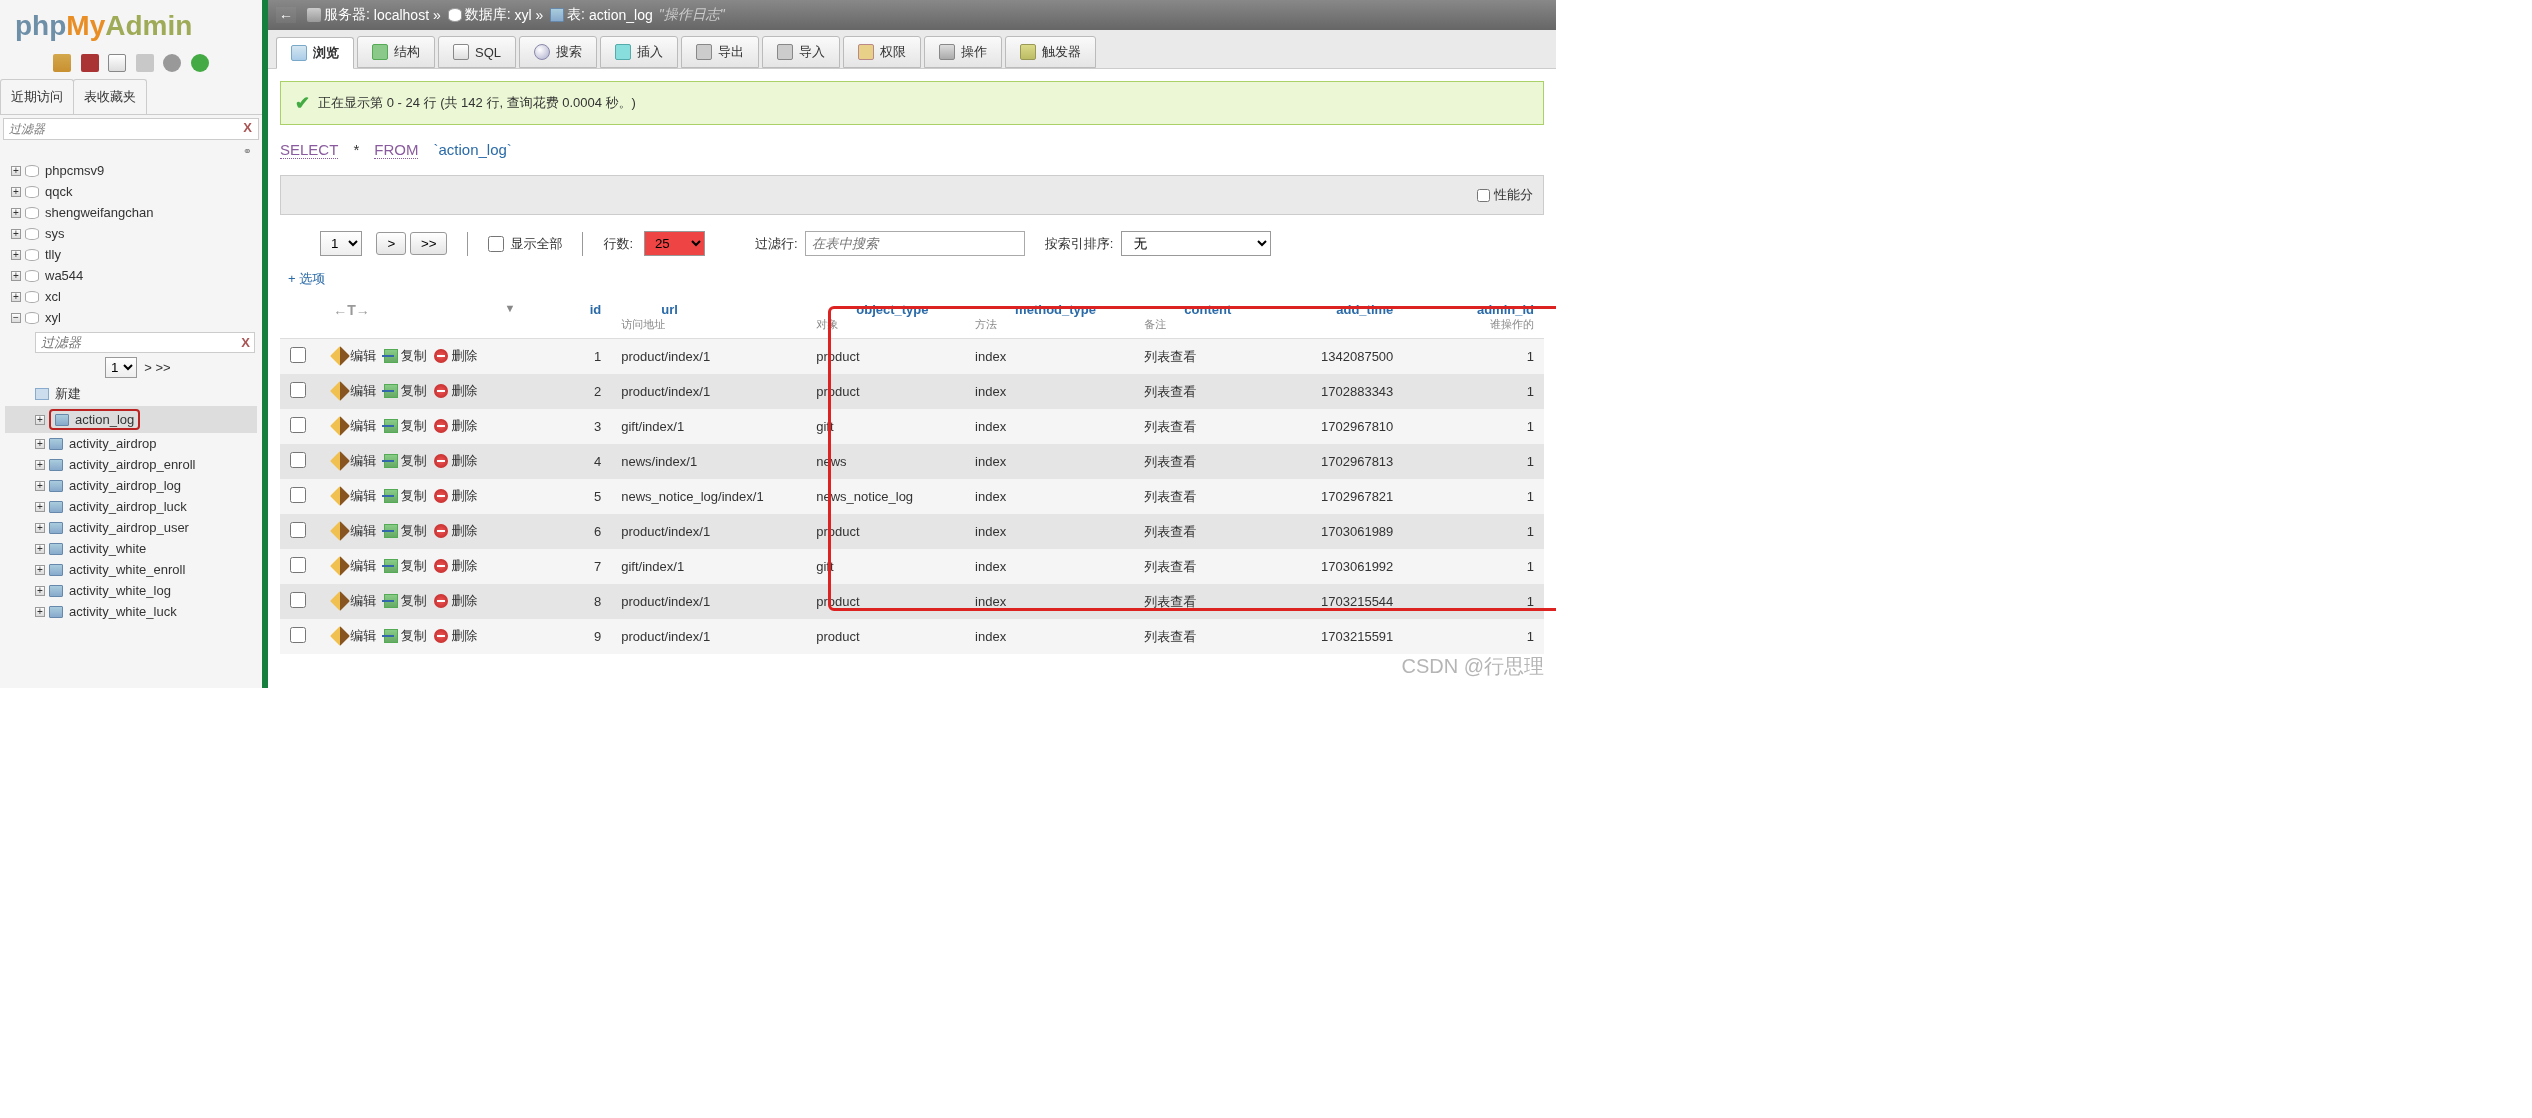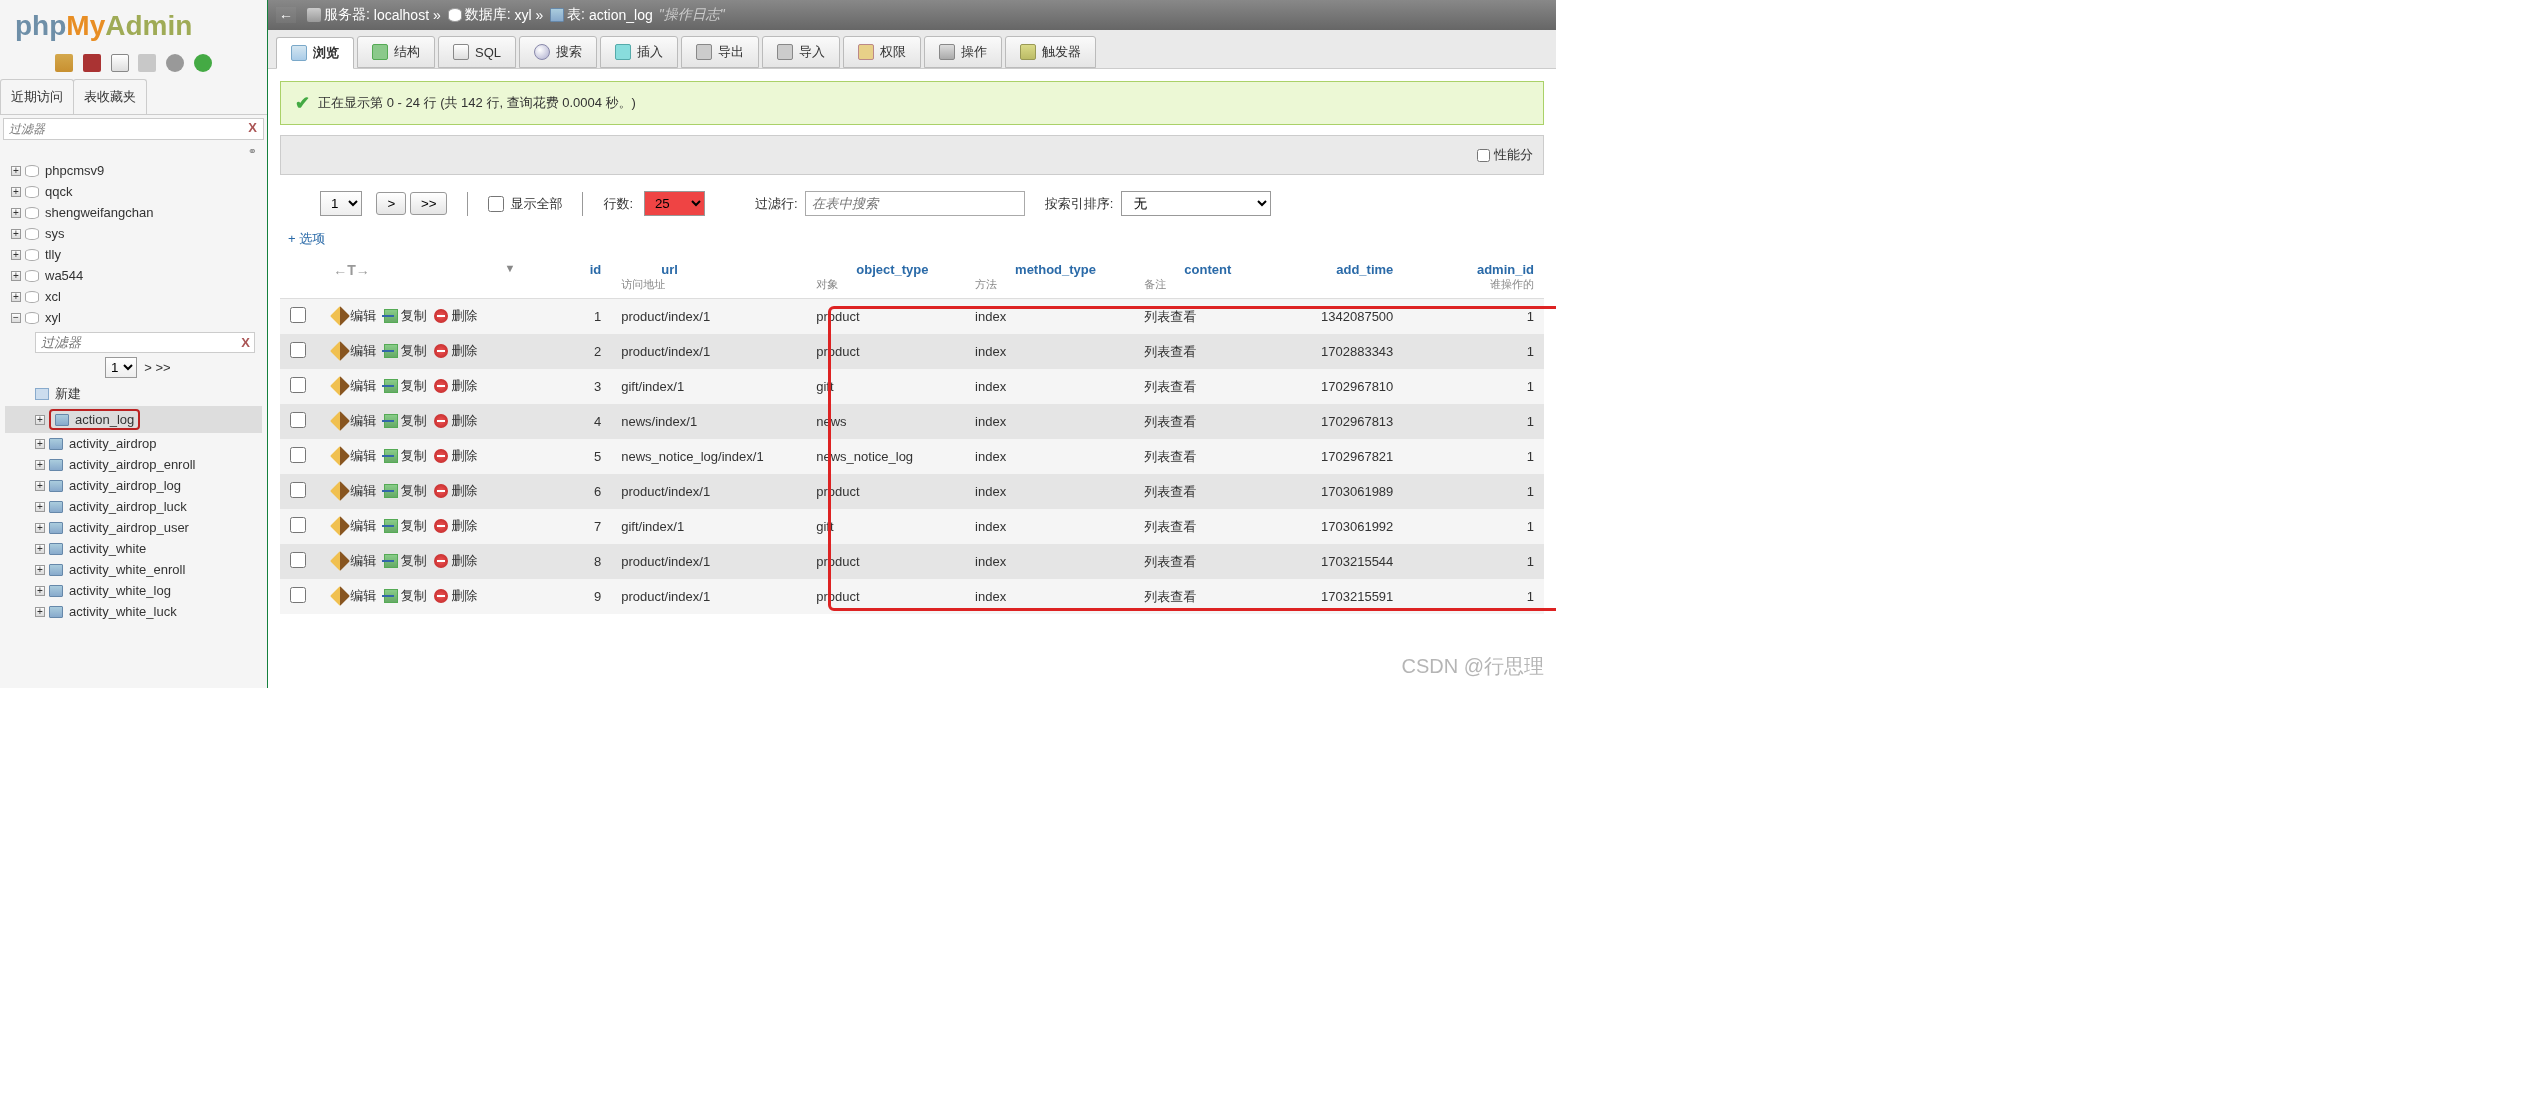--- a/index.html
+++ b/index.html
@@ -1,18 +1,18 @@
 <!DOCTYPE html>
 <html><head>
 <meta charset="utf-8">
 <style>
 * { box-sizing: border-box; margin: 0; padding: 0; font-family: sans-serif; }
 body { font-size: 13px; color: #333; background: #fff; display: flex; height: 688px; width: 1556px; overflow: hidden; }
 
-.sidebar { width: 268px; background: #f5f5f5; border-right: 1px solid #15803d; display: flex; flex-direction: column; overflow: hidden; }
+.sidebar { width: 268px; background: #f5f5f5; border-right: 6px solid #15803d; display: flex; flex-direction: column; overflow: hidden; }
 .logo { padding: 10px 15px 8px; font-size: 28px; font-weight: bold; font-family: Arial, sans-serif; }
 .logo .p1 { color: #6e8fa8; } .logo .p2 { color: #e88e24; } .logo .p3 { color: #9fab56; }
 .toolbar-icons { text-align: center; padding: 4px 0; }
 .toolbar-icons span { display: inline-block; width: 18px; height: 18px; margin: 0 3px; }
 .home-icon { background: linear-gradient(#d4a84c, #c89030); border-radius: 2px; }
 .exit-icon { background: #a33; border-radius: 2px; }
 .sql-icon-sm { background: linear-gradient(#fff, #ddd); border: 1px solid #888; border-radius: 2px; }
 .doc-icon { background: #c8c8c8; border-radius: 2px; }
 .gear-icon-sm { background: #999; border-radius: 9px; }
 .reload-icon { background: #4a4; border-radius: 9px; }
@@ -292,20 +292,26 @@
         <span class="tab-icon trig-ico"></span>
         <span>触发器</span>
       </div>
   </div>
 
   <div class="content-area">
     <div class="success-box">
       <span class="check-icon">✔</span>
       <span>正在显示第 0 - 24 行 (共 142 行, 查询花费 0.0004 秒。)</span>
     </div>
+    <div class="sql-display">
+      <span class="sql-kw">SELECT</span>
+      <span class="sql-star" style="margin:0 6px;">*</span>
+      <span class="sql-kw">FROM</span>
+      <span class="sql-tbl" style="margin-left:6px;">`action_log`</span>
+    </div>
     <div class="query-opts">
       <label class="perf-chk">
         <input type="checkbox" style="">
         <span>性能分</span>
       </label>
     </div>
 
     <div class="table-controls">
       <div>
         <select class="pager-sel"><option>1</option></select>

